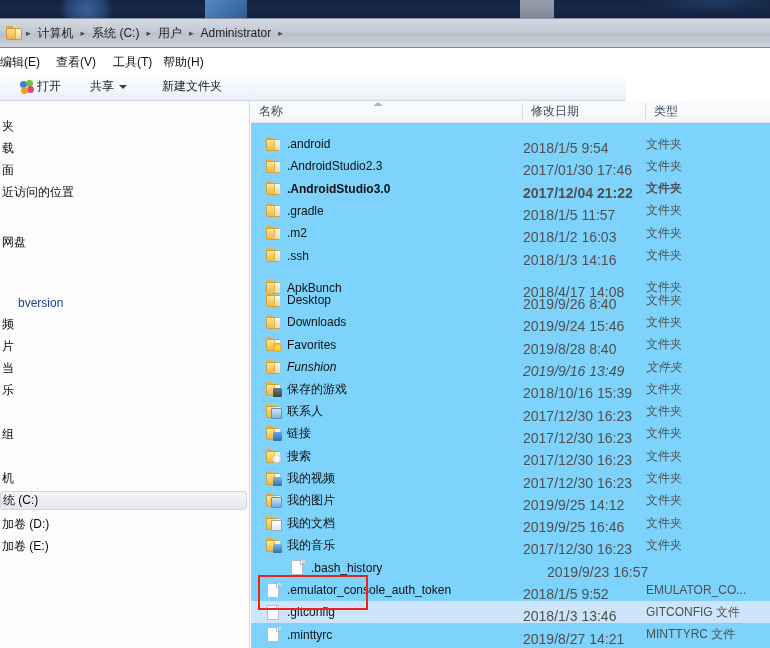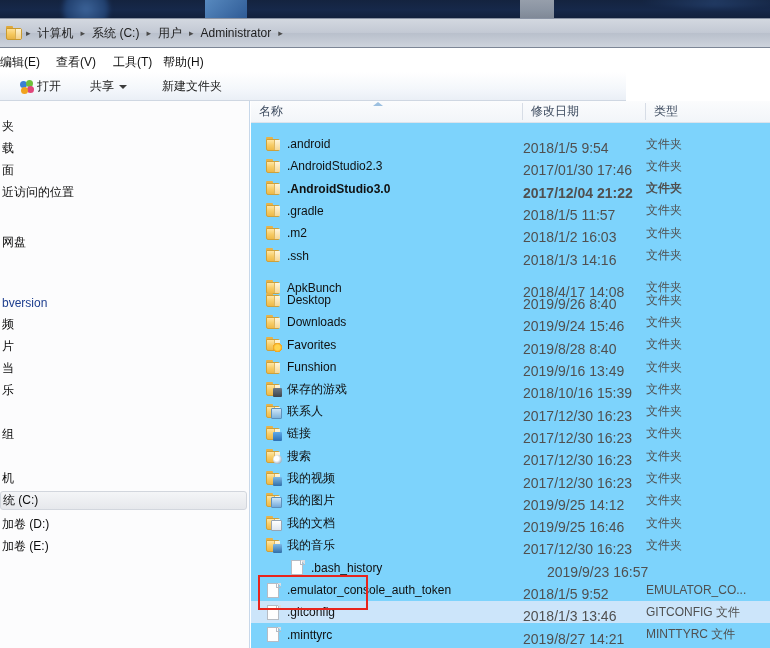--- a/index.html
+++ b/index.html
@@ -239,21 +239,21 @@
         </div>
       <div class="nav-item" style="top:60px;">
           <span class="lbl">面</span>
         </div>
       <div class="nav-item" style="top:82px;text-align:right;">
           <span class="lbl">近访问的位置</span>
         </div>
       <div class="nav-item" style="top:132px;">
           <span class="lbl">网盘</span>
         </div>
-      <div class="nav-item link" style="top:192px;">
+      <div class="nav-item link" style="top:192px;margin-left:16px;">
           <span class="lbl">bversion</span>
         </div>
       <div class="nav-item" style="top:214px;">
           <span class="lbl">频</span>
         </div>
       <div class="nav-item" style="top:236px;">
           <span class="lbl">片</span>
         </div>
       <div class="nav-item" style="top:258px;">
           <span class="lbl">当</span>
@@ -404,21 +404,21 @@
                 <span class="tab"></span>
                 <span class="body"></span>
                 <span class="fold"></span>
                 <span class="ov" style="background:radial-gradient(circle,#ffd34d 40%,#f0a017 70%,transparent 72%);"></span>
               </span>
               <span>Favorites</span>
             </span>
             <span class="date">2019/8/28 8:40</span>
             <span class="type">文件夹</span>
           </div>
-          <div class="row" style="top: 233px;">
+          <div class="row" style="top: 233px; font-style: italic;">
             <span class="name">
               <span class="ic folder">
                 <span class="tab"></span>
                 <span class="body"></span>
                 <span class="fold"></span>
               </span>
               <span>Funshion</span>
             </span>
             <span class="date">2019/9/16 13:49</span>
             <span class="type">文件夹</span>

